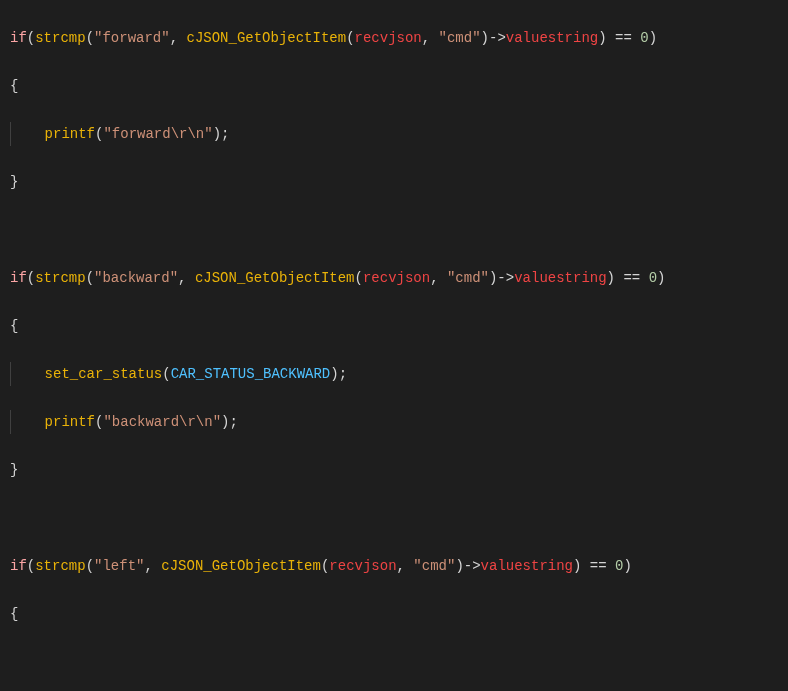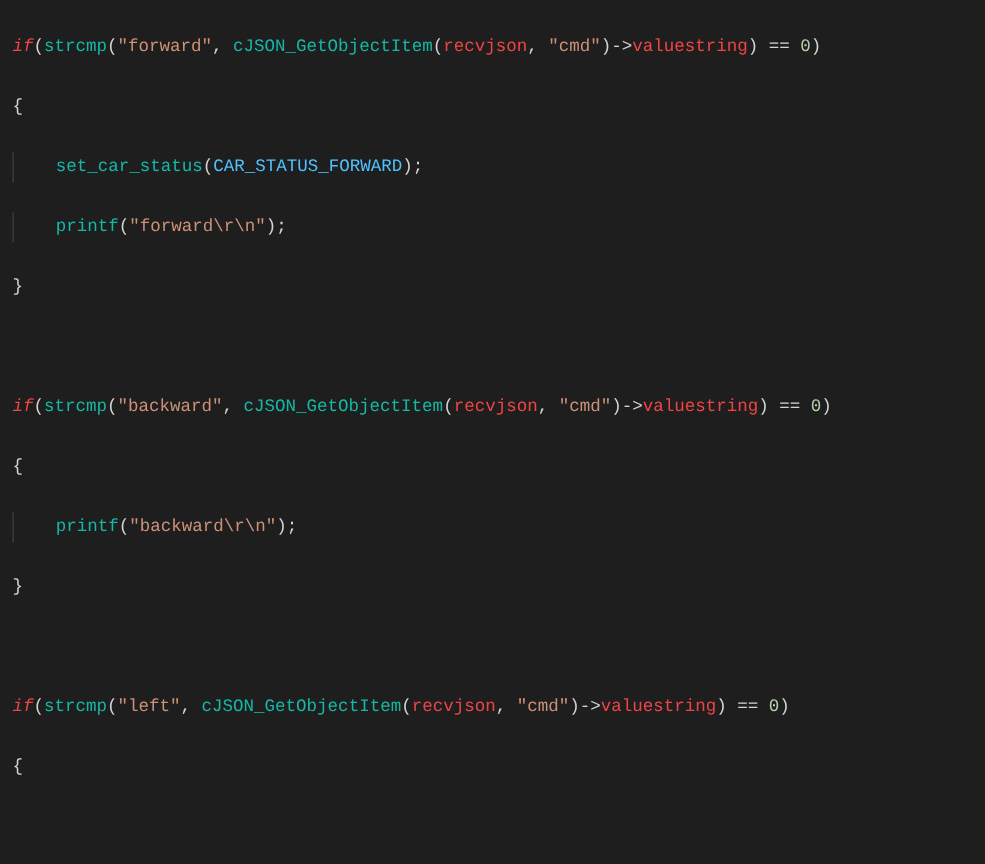--- a/index.html
+++ b/index.html
@@ -23,41 +23,41 @@
     height: 24px;
   }
   .guide {
     display: inline-block;
     width: 1px;
     height: 24px;
     border-left: 1px solid #404040;
     margin-right: -1px;
     vertical-align: top;
   }
-  .tok-kw { color: #ef4444; font-style: italic; }
-  .tok-fn { color: #14b8a6; }
+  .tok-kw { color: #fca5a5; }
+  .tok-fn { color: #eab308; }
   .tok-str { color: #ce9178; }
   .tok-var { color: #ef4444; }
   .tok-const { color: #4fc1ff; }
   .tok-num { color: #b5cea8; }
   .tok-plain { color: #d4d4d4; }
   .tok-brace { color: #d4d4d4; }
 </style>
 </head>
 <body>
 
 <div class="editor">
 <span class="line"><span class="tok-kw">if</span><span class="tok-plain">(</span><span class="tok-fn">strcmp</span><span class="tok-plain">(</span><span class="tok-str">"forward"</span><span class="tok-plain">, </span><span class="tok-fn">cJSON_GetObjectItem</span><span class="tok-plain">(</span><span class="tok-var">recvjson</span><span class="tok-plain">, </span><span class="tok-str">"cmd"</span><span class="tok-plain">)-&gt;</span><span class="tok-var">valuestring</span><span class="tok-plain">) == </span><span class="tok-num">0</span><span class="tok-plain">)</span></span>
 <span class="line"><span class="tok-brace">{</span></span>
-<span class="line"><span class="guide"></span>    <span class="tok-fn">set_car_status</span><span class="tok-plain">(</span><span class="tok-const">CAR_STATUS_FORWARD</span><span class="tok-plain">);</span></span>
 <span class="line"><span class="guide"></span>    <span class="tok-fn">printf</span><span class="tok-plain">(</span><span class="tok-str">"forward\r\n"</span><span class="tok-plain">);</span></span>
 <span class="line"><span class="tok-brace">}</span></span>
 <span class="line"></span>
 <span class="line"><span class="tok-kw">if</span><span class="tok-plain">(</span><span class="tok-fn">strcmp</span><span class="tok-plain">(</span><span class="tok-str">"backward"</span><span class="tok-plain">, </span><span class="tok-fn">cJSON_GetObjectItem</span><span class="tok-plain">(</span><span class="tok-var">recvjson</span><span class="tok-plain">, </span><span class="tok-str">"cmd"</span><span class="tok-plain">)-&gt;</span><span class="tok-var">valuestring</span><span class="tok-plain">) == </span><span class="tok-num">0</span><span class="tok-plain">)</span></span>
 <span class="line"><span class="tok-brace">{</span></span>
+<span class="line"><span class="guide"></span>    <span class="tok-fn">set_car_status</span><span class="tok-plain">(</span><span class="tok-const">CAR_STATUS_BACKWARD</span><span class="tok-plain">);</span></span>
 <span class="line"><span class="guide"></span>    <span class="tok-fn">printf</span><span class="tok-plain">(</span><span class="tok-str">"backward\r\n"</span><span class="tok-plain">);</span></span>
 <span class="line"><span class="tok-brace">}</span></span>
 <span class="line"></span>
 <span class="line"><span class="tok-kw">if</span><span class="tok-plain">(</span><span class="tok-fn">strcmp</span><span class="tok-plain">(</span><span class="tok-str">"left"</span><span class="tok-plain">, </span><span class="tok-fn">cJSON_GetObjectItem</span><span class="tok-plain">(</span><span class="tok-var">recvjson</span><span class="tok-plain">, </span><span class="tok-str">"cmd"</span><span class="tok-plain">)-&gt;</span><span class="tok-var">valuestring</span><span class="tok-plain">) == </span><span class="tok-num">0</span><span class="tok-plain">)</span></span>
 <span class="line"><span class="tok-brace">{</span></span>
 
 
 
 
 

